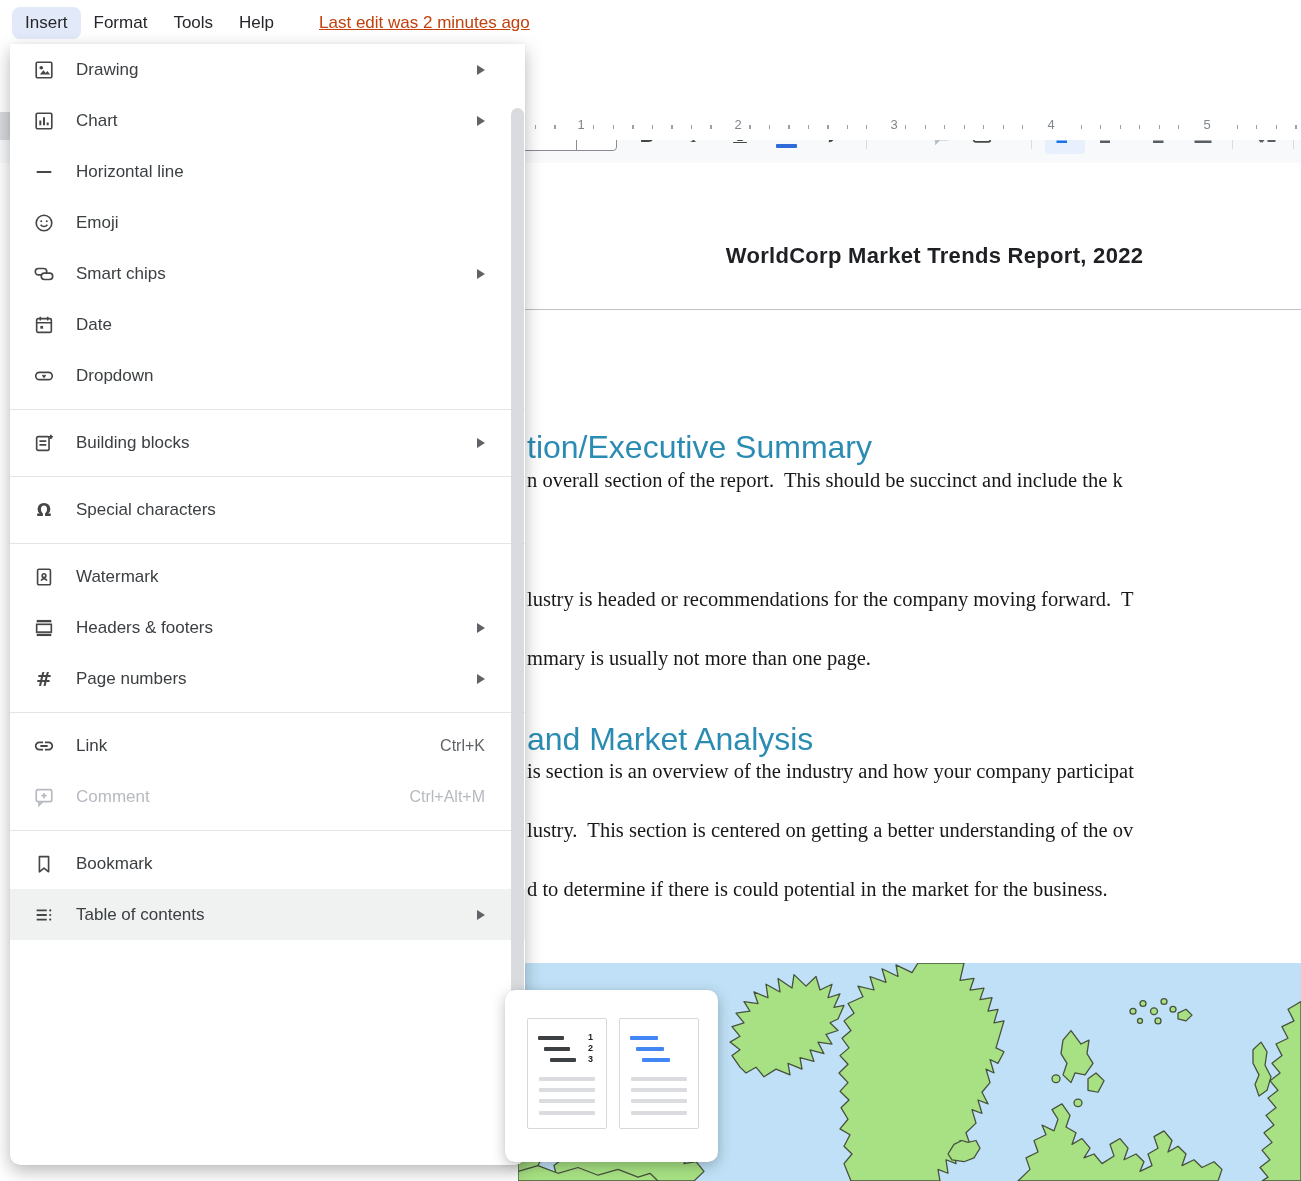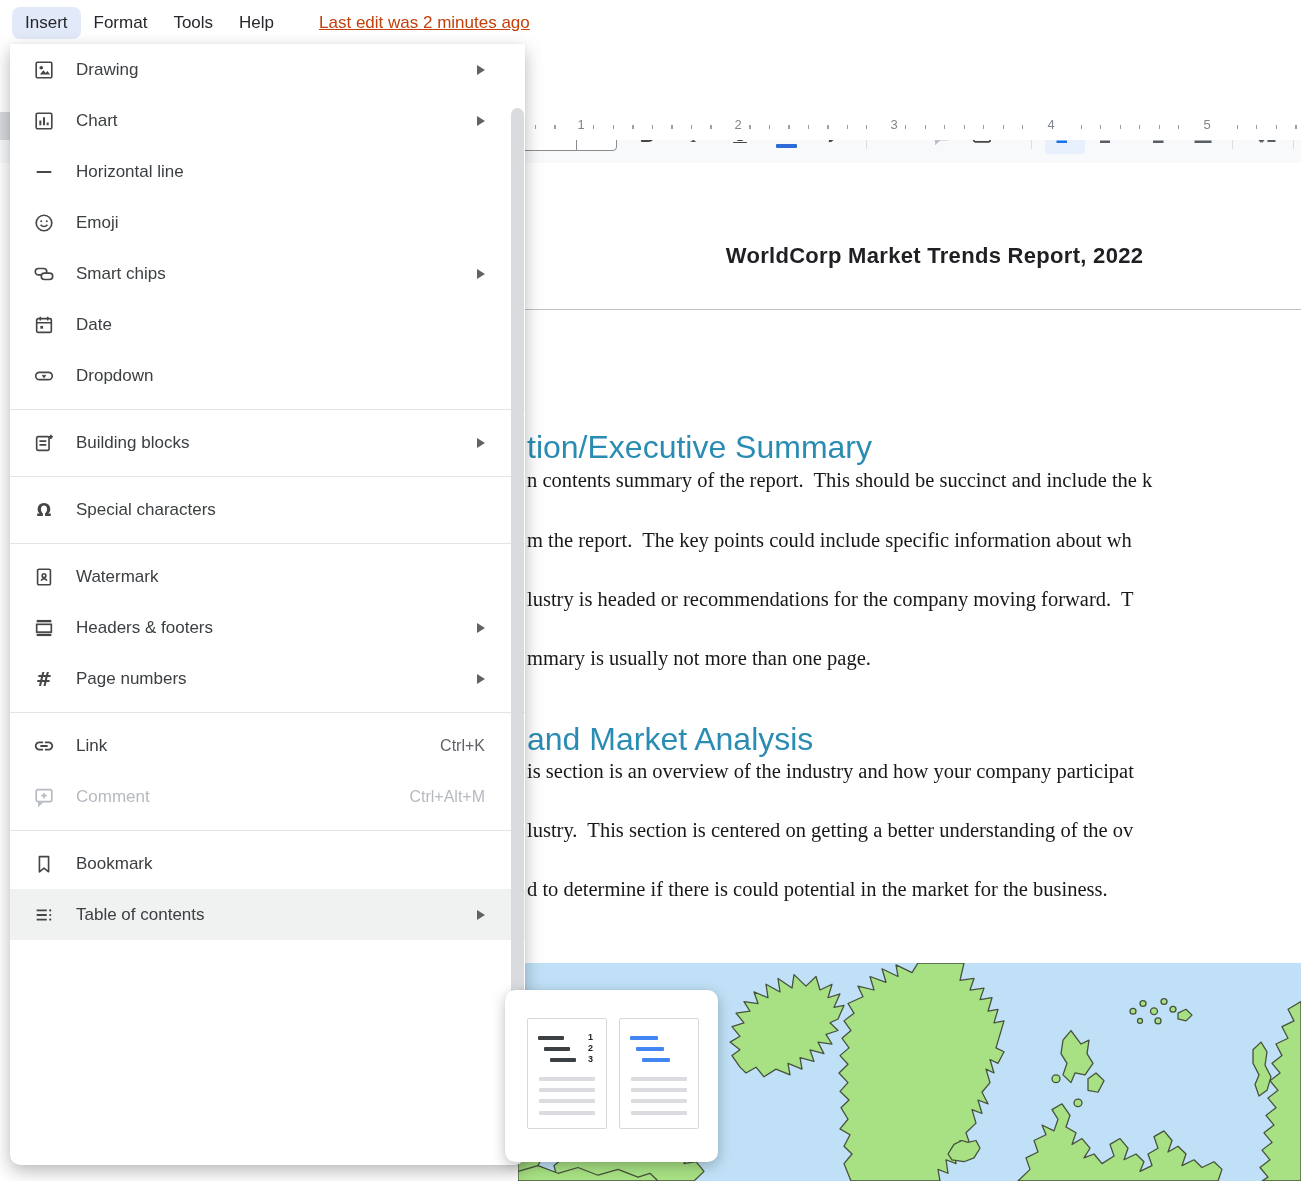--- a/index.html
+++ b/index.html
@@ -75,22 +75,21 @@
 </head>
 <body>
 
 <div class="doc-gap"></div>
 
 <div class="page">
   <div class="doc-title">WorldCorp Market Trends Report, 2022</div>
   <div class="header-rule"></div>
 
   <div class="doc-h" style="top:266px">tion/Executive Summary</div>
-  <div class="doc-p" style="top:306px">n contents summary of the report.  This should be succinct and include the k</div>
-  <div class="doc-p" style="top:366px">m the report.  The key points could include specific information about wh</div>
+  <div class="doc-p" style="top:306px">n overall section of the report.  This should be succinct and include the k</div>
   <div class="doc-p" style="top:425px">lustry is headed or recommendations for the company moving forward.  T</div>
   <div class="doc-p" style="top:484px">mmary is usually not more than one page.</div>
 
   <div class="doc-h" style="top:558px">and Market Analysis</div>
   <div class="doc-p" style="top:597px">is section is an overview of the industry and how your company participat</div>
   <div class="doc-p" style="top:656px">lustry.  This section is centered on getting a better understanding of the ov</div>
   <div class="doc-p" style="top:715px">d to determine if there is could potential in the market for the business.</div>
 
   <svg class="doc-map" viewBox="0 0 783 226" preserveAspectRatio="none">
     <rect width="783" height="226" fill="#bfe0f6"></rect>

